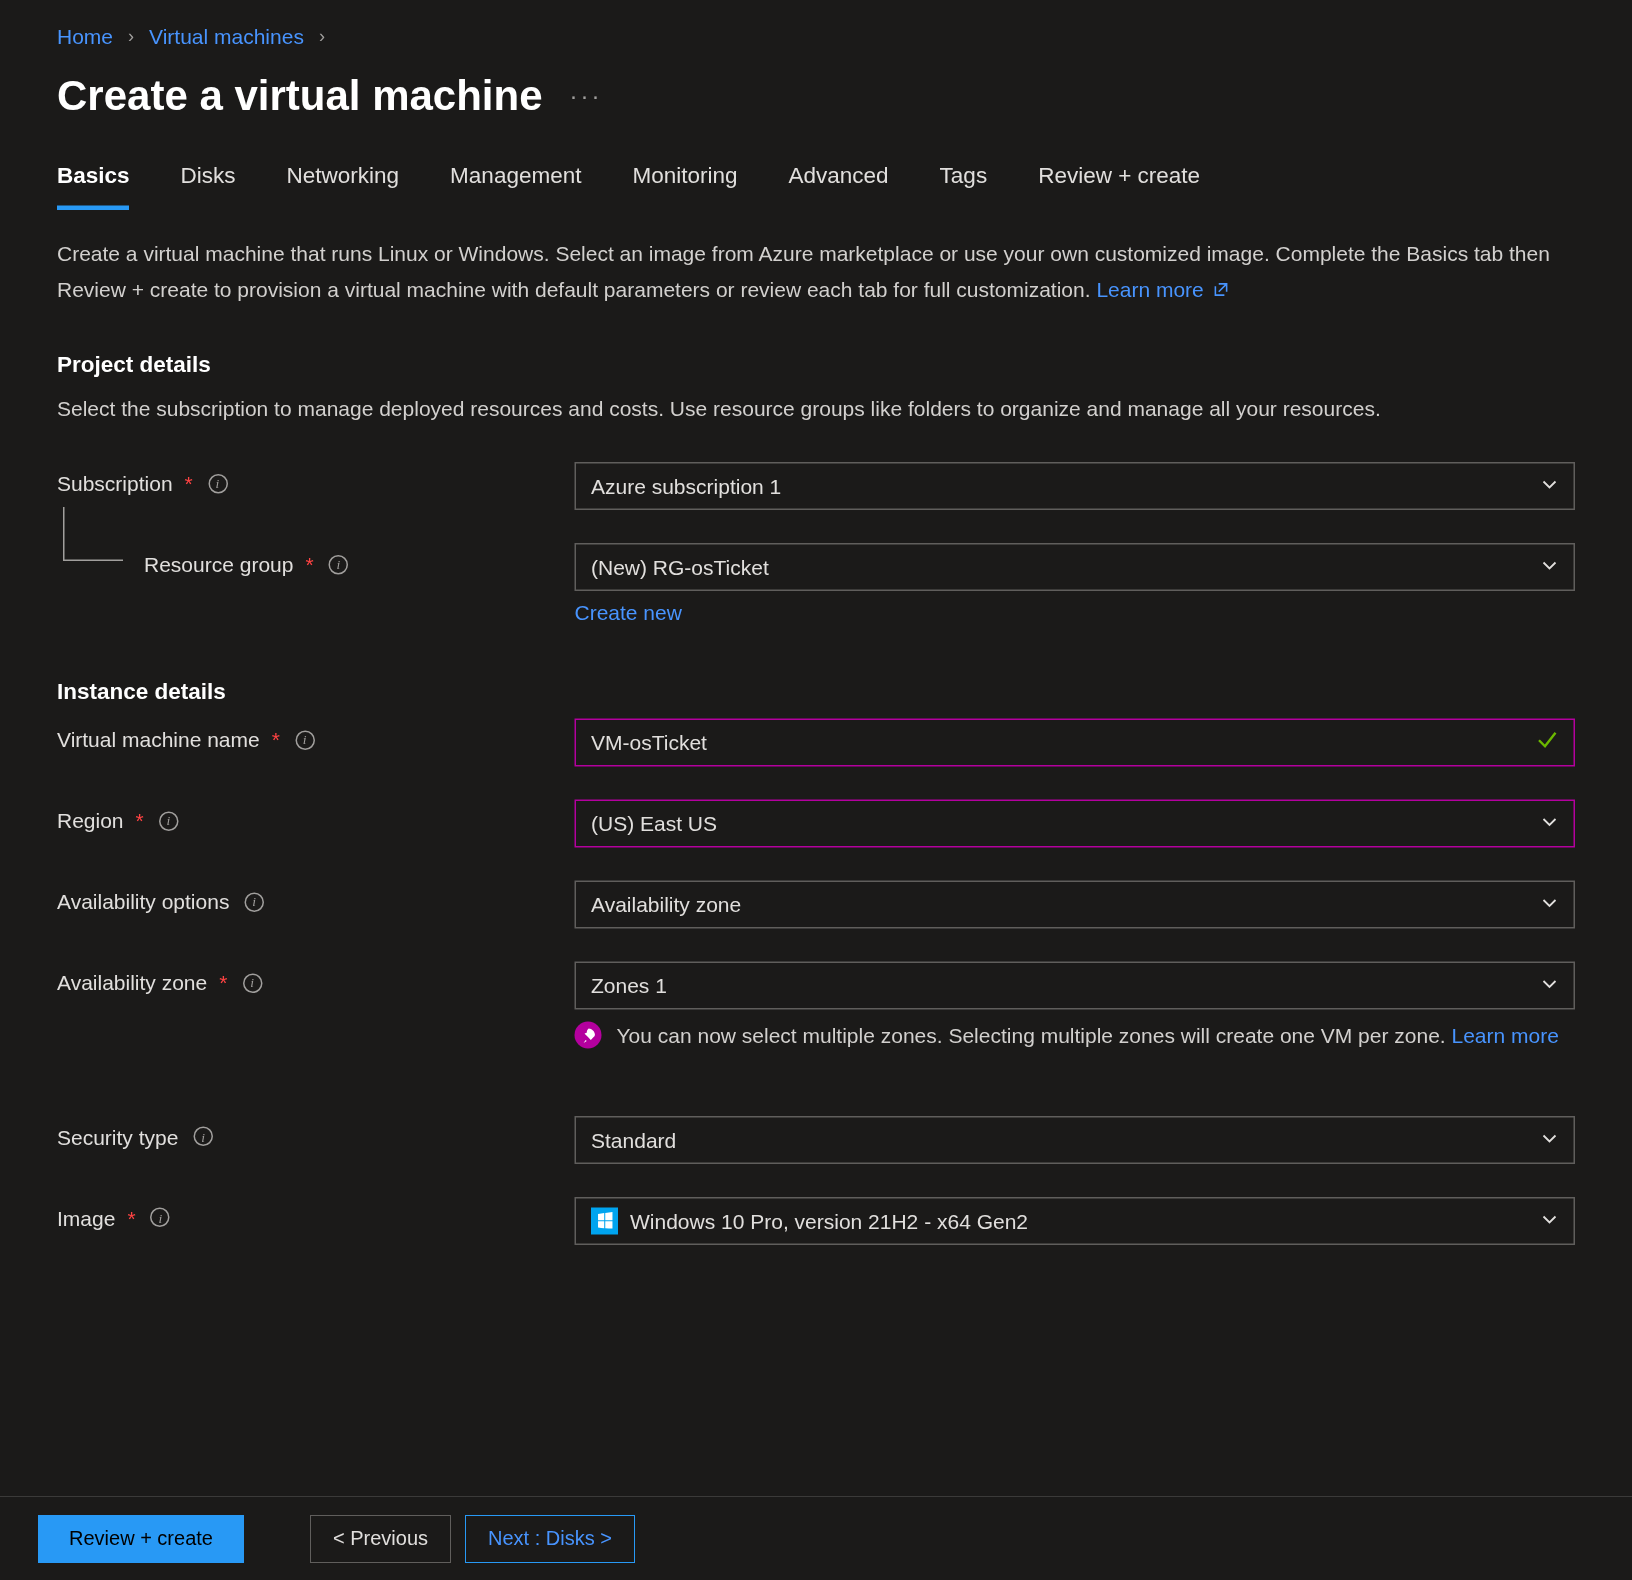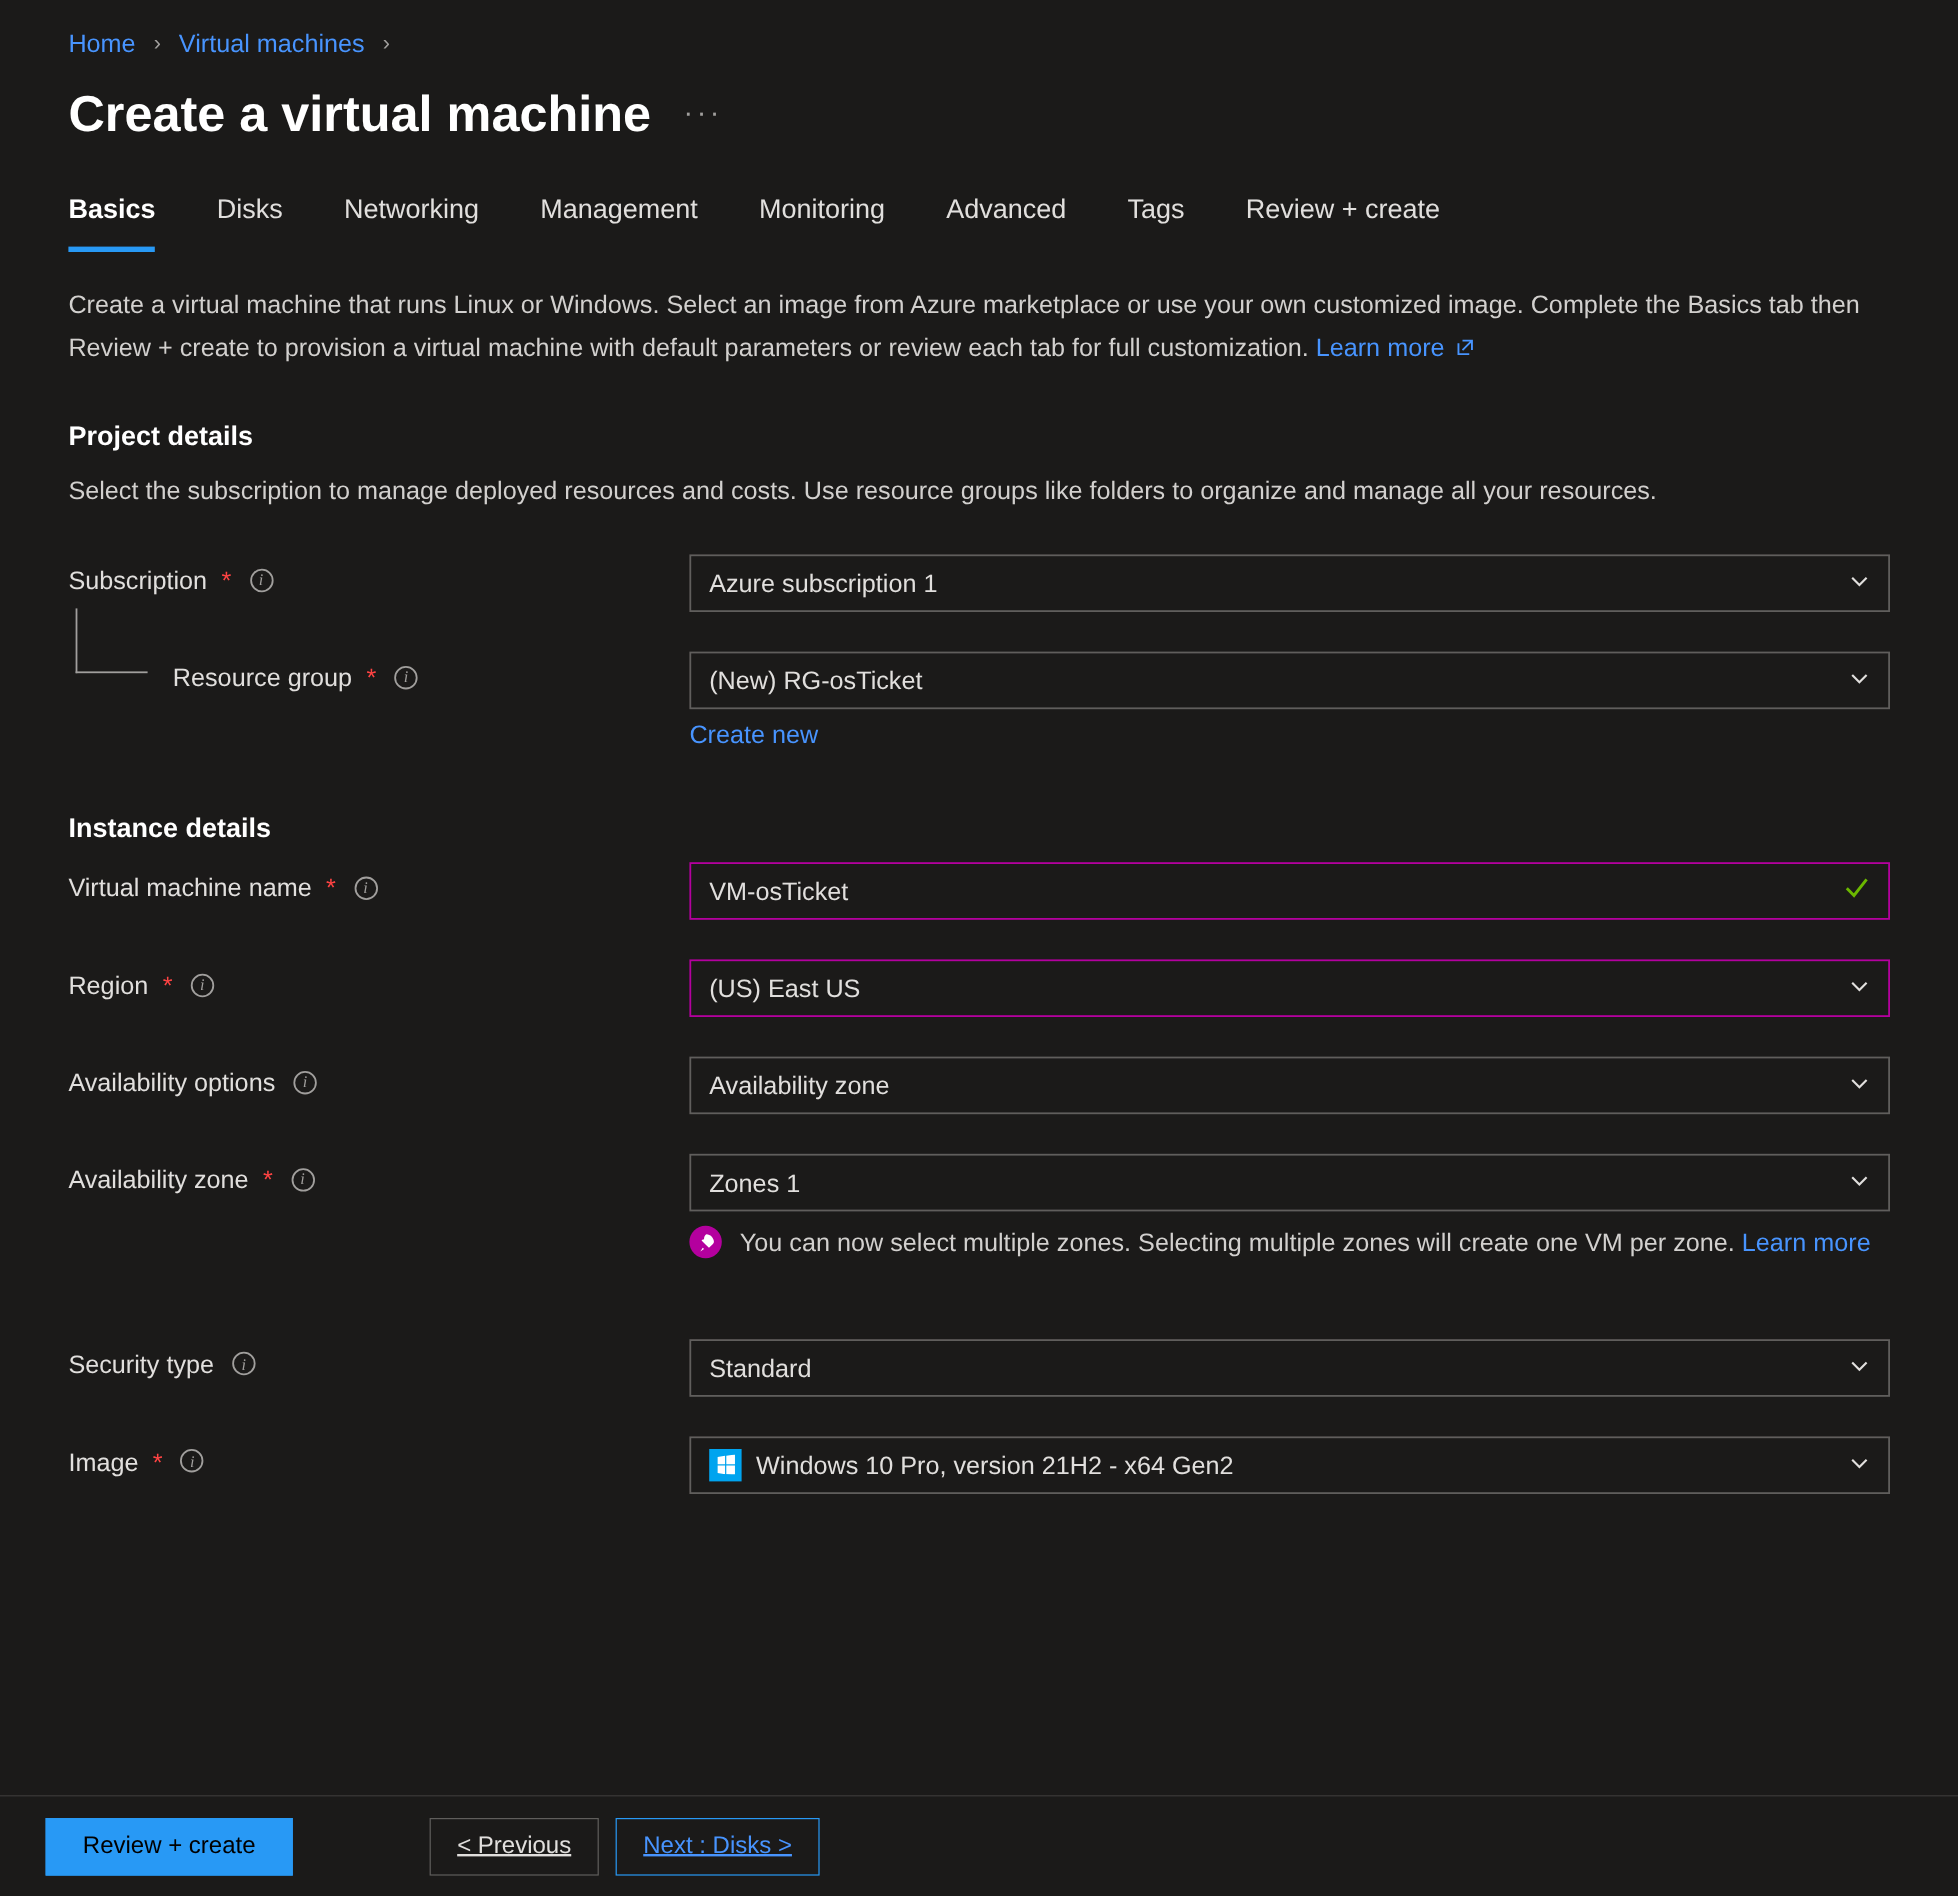--- a/index.html
+++ b/index.html
@@ -219,23 +219,22 @@
     background: #2899f5;
     border-color: #2899f5;
     color: #000000;
     font-weight: 400;
     padding: 0 30px;
   }
   .btn.outline {
     border-color: #2899f5;
     color: #4894fe;
     background: transparent;
-    text-decoration: underline;
-  }
-  .btn.prev { margin-left: 100px; text-decoration: underline; }
+  }
+  .btn.prev { margin-left: 52px; }
   
   .gap-top { margin-top: 36px; }
 </style>
 </head>
 <body>
 
 <div class="content">
 
   <div class="breadcrumb">
     <a>Home</a>

